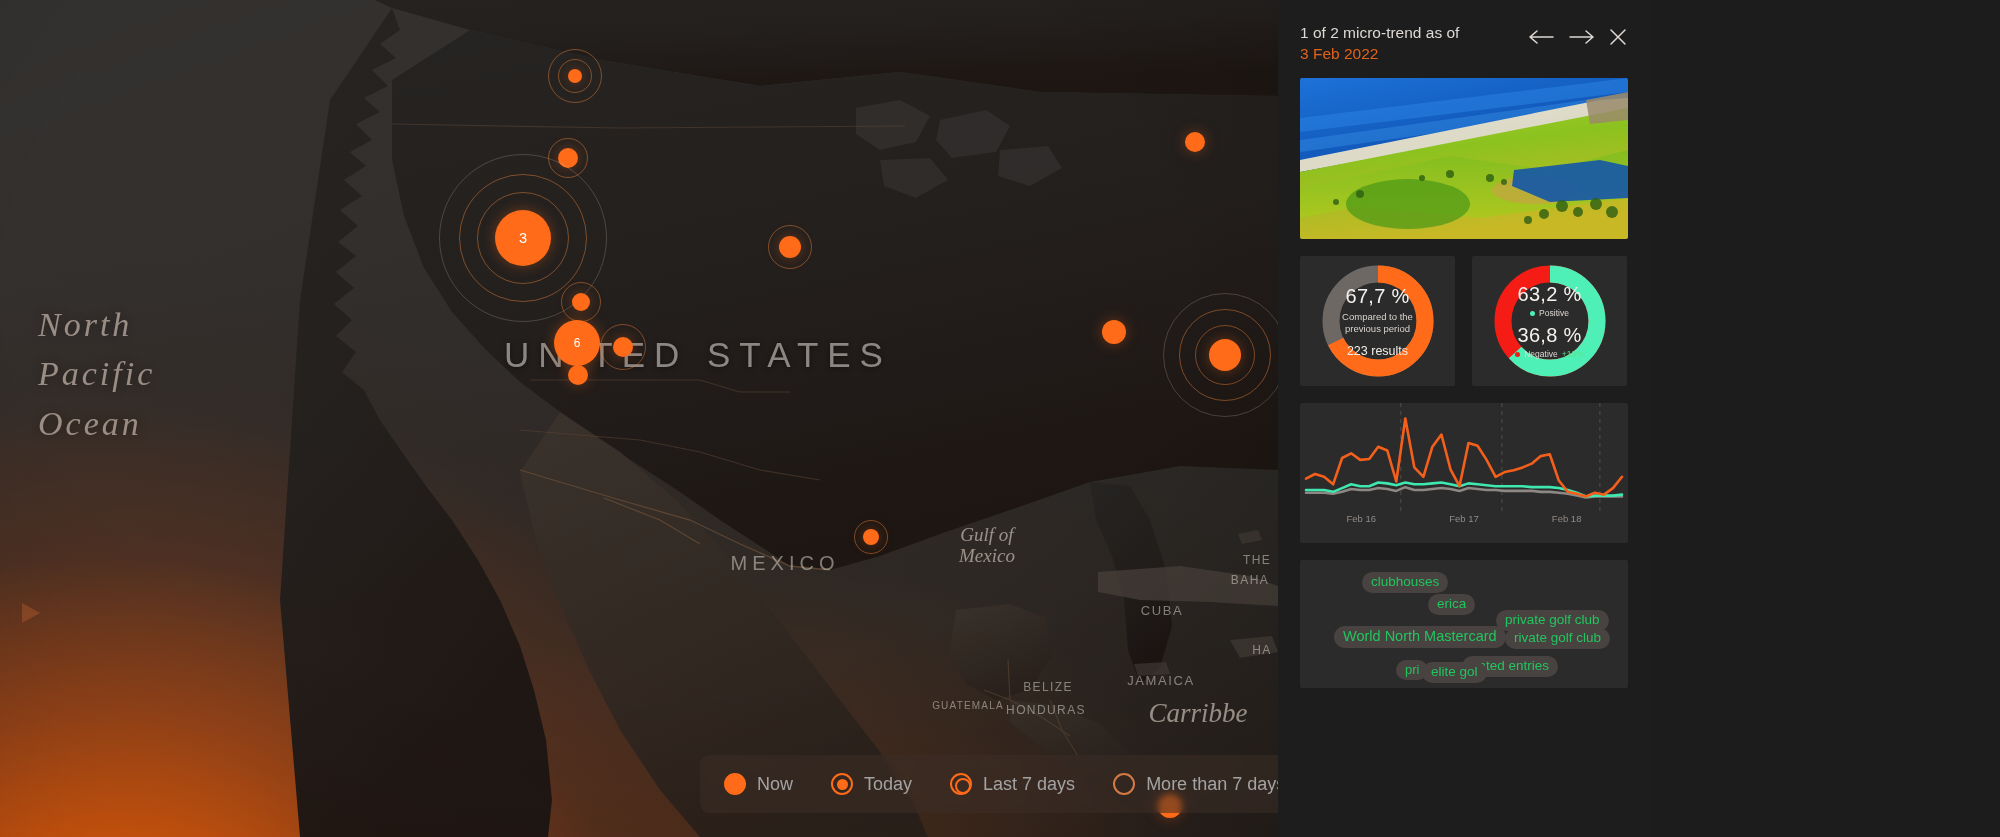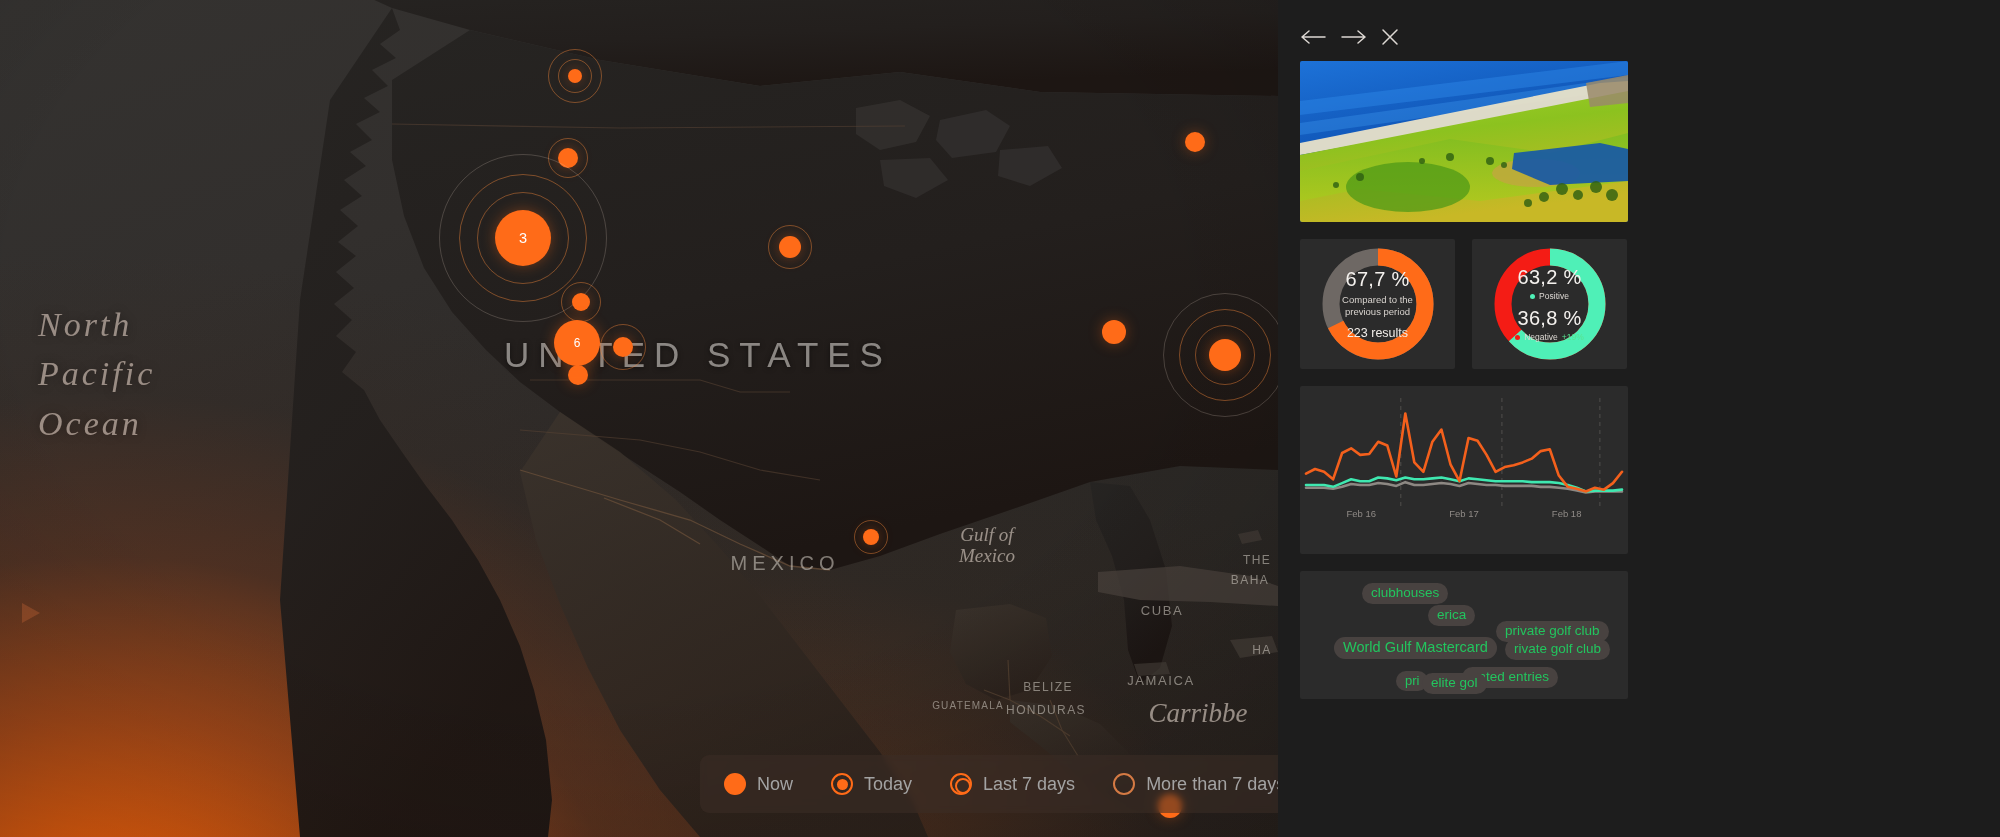--- a/index.html
+++ b/index.html
@@ -95,22 +95,22 @@
   .donut-center { position:absolute; inset:0; display:flex; flex-direction:column;
     align-items:center; justify-content:center; text-align:center; }
   .big-pct { font-size:20px; color:#f4f1ee; letter-spacing:0.3px; }
   .sub-txt { font-size:9.5px; color:#d9d4cf; line-height:1.25; margin-top:3px; }
   .results { font-size:12.5px; color:#f1ede9; margin-top:9px; }
   .sent-row { font-size:8.5px; color:#ded9d4; display:flex; align-items:center;
     gap:4px; margin-top:2px; }
   .sent-dot { width:5px; height:5px; border-radius:50%; display:inline-block; }
   .delta { color:#58e38f; }
 
-  .card.chart-card { margin-top:17px; width:328px; height:168px;
-    position:relative; padding:12px 0 0 0; }
+  .card.chart-card { margin-top:17px; width:328px; height:140px;
+    position:relative; padding:0 0 0 0; }
   .chart-card svg.lines { display:block; width:328px; height:108px; }
   .x-axis { display:flex; justify-content:space-around; padding:0 10px;
     font-size:9.5px; color:#8f8a86; margin-top:2px; }
 
   .card.tags-card { margin-top:17px; width:328px; height:128px;
     position:relative; overflow:hidden; }
   .tag { position:absolute; background:#484240; color:#22c55e;
     border-radius:11px; padding:3px 9px; white-space:nowrap; line-height:1.1; }
 </style>
 </head>
@@ -293,20 +293,25 @@
       </div>
       <div class="leg-item">
         <span class="leg-sym sym-old"></span>
         <span>More than 7 days ago</span>
       </div>
     </div>
 
   <aside id="panel">
 
     <div class="panel-top">
+      <div class="meta">
+        <span>1 of 2 micro-trend as of</span>
+        <br>
+        <span class="date">3 Feb 2022</span>
+      </div>
       <div class="nav">
         <span class="hit">
           <svg width="27" height="18" viewBox="0 0 27 18">
             <path d="M2,9 L25,9 M2,9 L9,3 M2,9 L9,15" stroke="#ddd8d3" stroke-width="1.5" fill="none" stroke-linecap="round"></path>
           </svg>
         </span>
         <span class="hit">
           <svg width="27" height="18" viewBox="0 0 27 18">
             <path d="M2,9 L25,9 M25,9 L18,3 M25,9 L18,15" stroke="#ddd8d3" stroke-width="1.5" fill="none" stroke-linecap="round"></path>
           </svg>
@@ -420,21 +425,21 @@
           <span>Feb 17</span>
           <span>Feb 18</span>
         </div>
     </div>
 
     <div class="card tags-card">
       <div id="tag-host">
           <div class="tag" style="left: 62px; top: 12px; font-size: 13.5px;">clubhouses</div>
           <div class="tag" style="left: 128px; top: 34px; font-size: 13.5px;">erica</div>
           <div class="tag" style="left: 196px; top: 50px; font-size: 13.5px;">private golf club</div>
-          <div class="tag" style="left: 34px; top: 66px; font-size: 14.5px;">World Gulf Mastercard</div>
+          <div class="tag" style="left: 34px; top: 66px; font-size: 14.5px;">World North Mastercard</div>
           <div class="tag" style="left: 205px; top: 68px; font-size: 13.5px;">rivate golf club</div>
           <div class="tag" style="left: 162px; top: 96px; font-size: 13.5px;">gated entries</div>
           <div class="tag" style="left: 96px; top: 100px; font-size: 13px;">pri</div>
           <div class="tag" style="left: 122px; top: 102px; font-size: 13.5px;">elite gol</div>
         </div>
     </div>
 
   </aside>
 </div>
 

